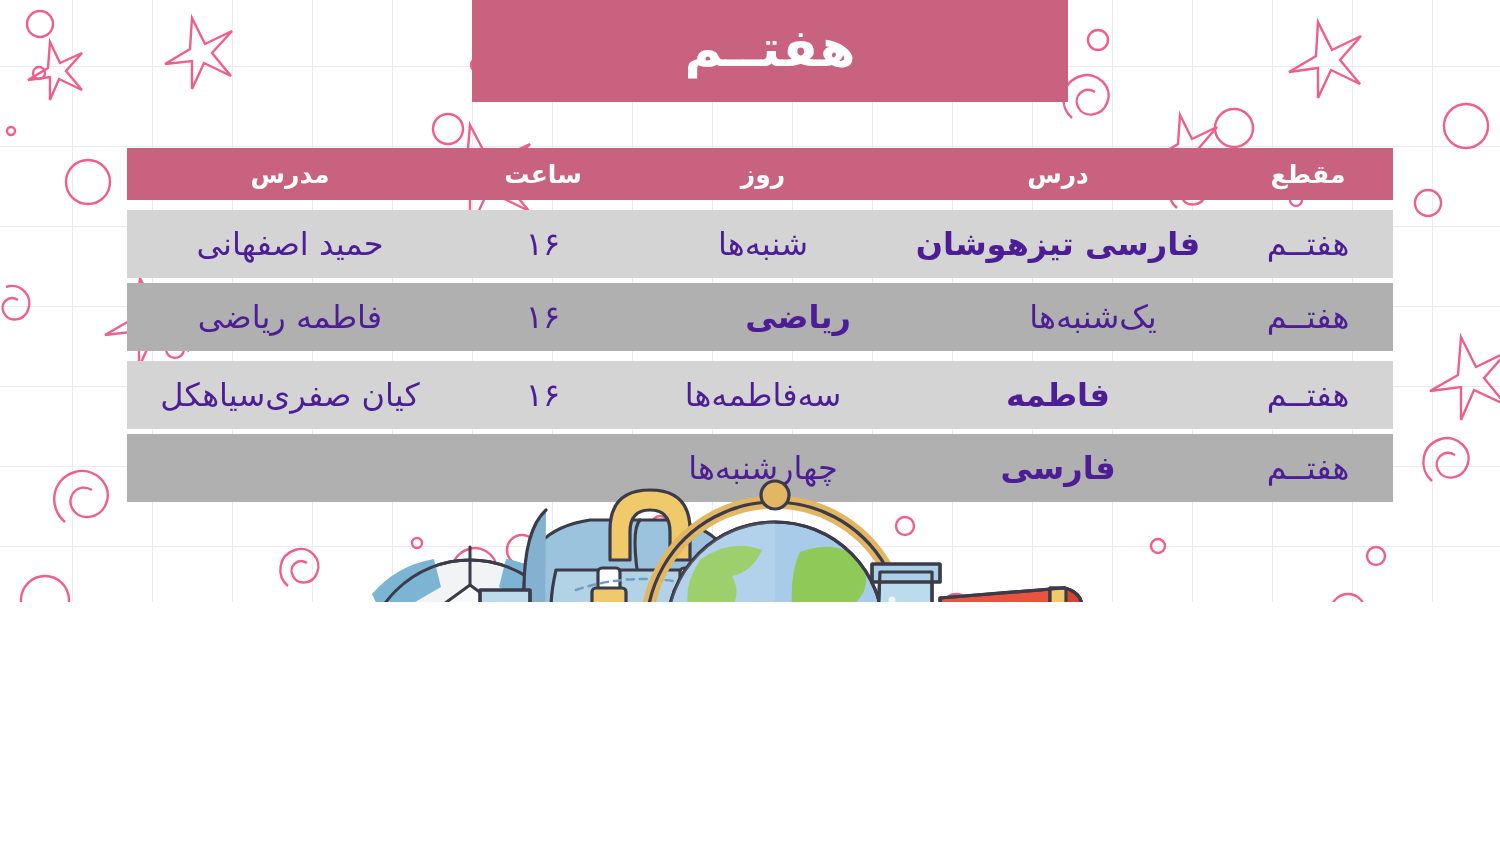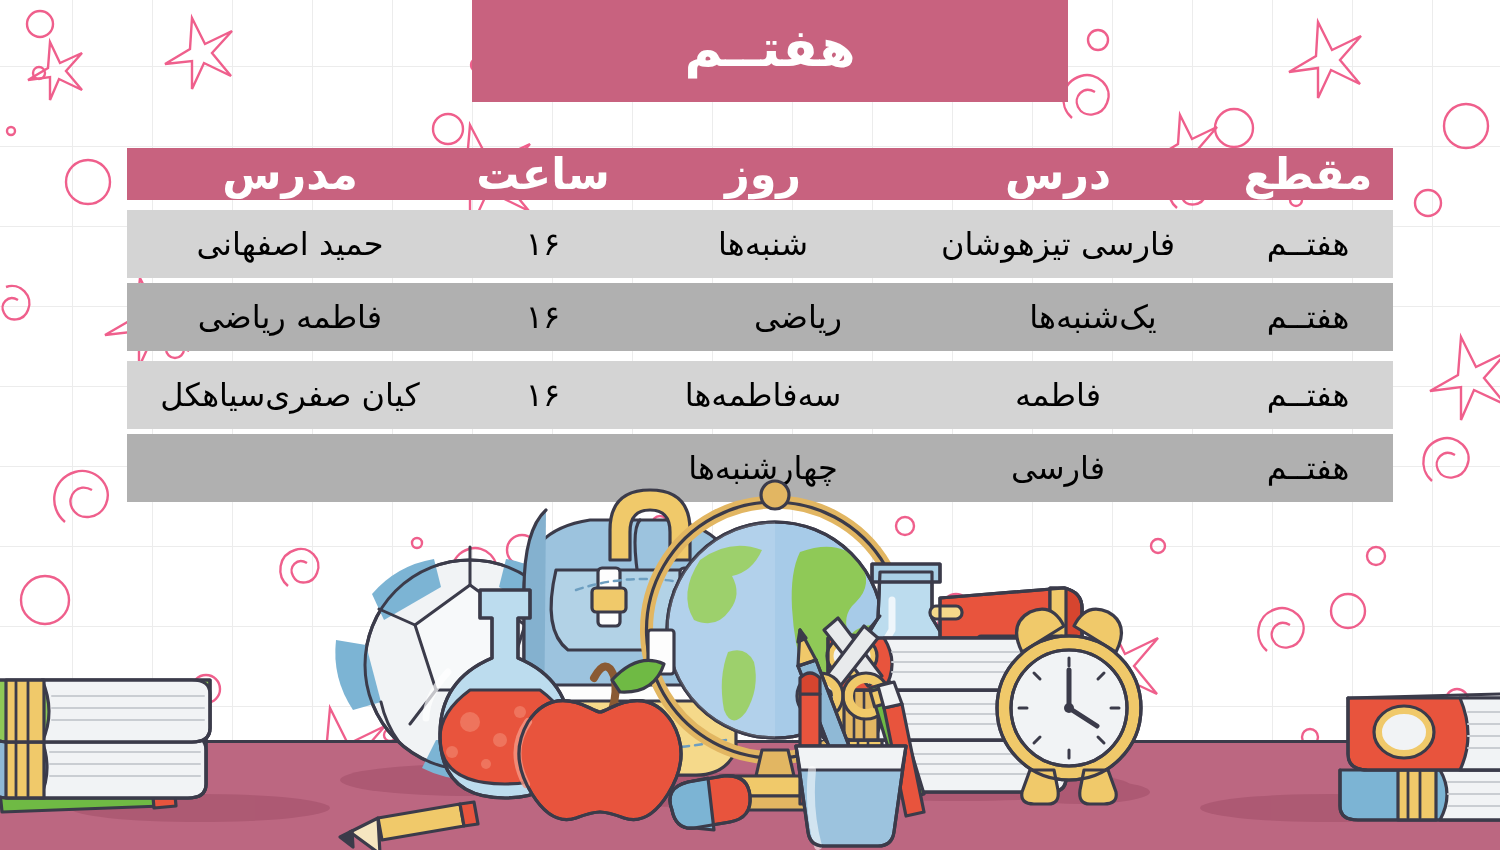--- a/index.html
+++ b/index.html
@@ -1,21 +1,21 @@
 <!DOCTYPE html>
 <html lang="fa" dir="rtl"><head>
 <meta charset="utf-8">
 <style>
   * { margin:0; padding:0; box-sizing:border-box; }
   html, body {
     width:1500px; height:850px; overflow:hidden;
     font-family:"DejaVu Sans","Liberation Sans",sans-serif;
     background:#ffffff;
   }
-  #stage { position:relative; width:1500px; height:850px; overflow:hidden; background:#fff; }
+  #stage { position:relative; width:1500px; height:602px; overflow:hidden; background:#fff; }
 
   
   .bg-grid{
     position:absolute; inset:0;
     background-image:
       linear-gradient(to right, #ececec 1.5px, transparent 1.5px),
       linear-gradient(to bottom, #ececec 1.5px, transparent 1.5px);
     background-size:80px 80px;
     background-position:-8px -14px;
   }
@@ -32,25 +32,25 @@
     line-height:1; padding-bottom:6px;
   }
 
   
   .table-wrap{ position:absolute; left:127px; top:148px; width:1266px; }
   .trow{ display:flex; width:100%; }
   .thead{ background:#c8627f; height:52px; }
   .trow.r-light{ background:#d4d4d4; height:68px; margin-top:10px; }
   .trow.r-dark { background:#b0b0b0; height:68px; margin-top:5px; }
   .cell{ display:flex; align-items:center; justify-content:center; text-align:center; }
-  .thead .cell{ color:#fff; font-size:43px; font-weight:bold; }
-  .trow.r-light .cell, .trow.r-dark .cell{ color:#000000; font-size:32px; }
+  .thead .cell{ color:#fff; font-size:25px; font-weight:bold; }
+  .trow.r-light .cell, .trow.r-dark .cell{ color:#4c1d95; font-size:32px; }
   
   .c-level  { width:170px; }
-  .c-subject{ width:330px; }
+  .c-subject{ width:330px;font-weight:bold; }
   .c-day    { width:260px; }
   .c-hour   { width:180px; }
   .c-teacher{ width:326px; }
 
   
   .desk{
     position:absolute; left:0; top:740px; width:1500px; height:110px;
     background:#bc6781; border-top:3px solid #3b3b4a;
   }
   .illus{ position:absolute; left:0; top:440px; width:1500px; height:410px; }

